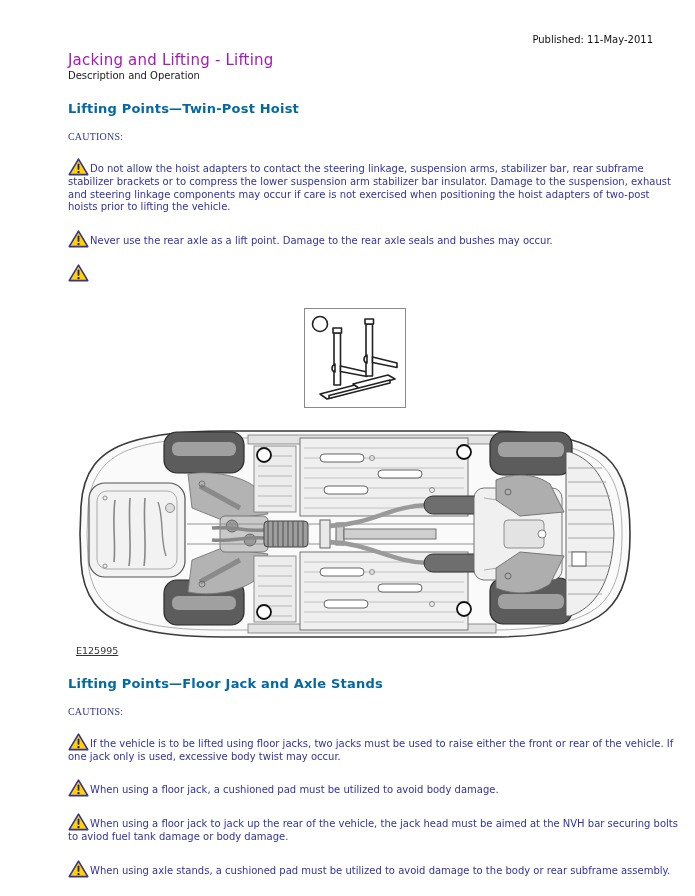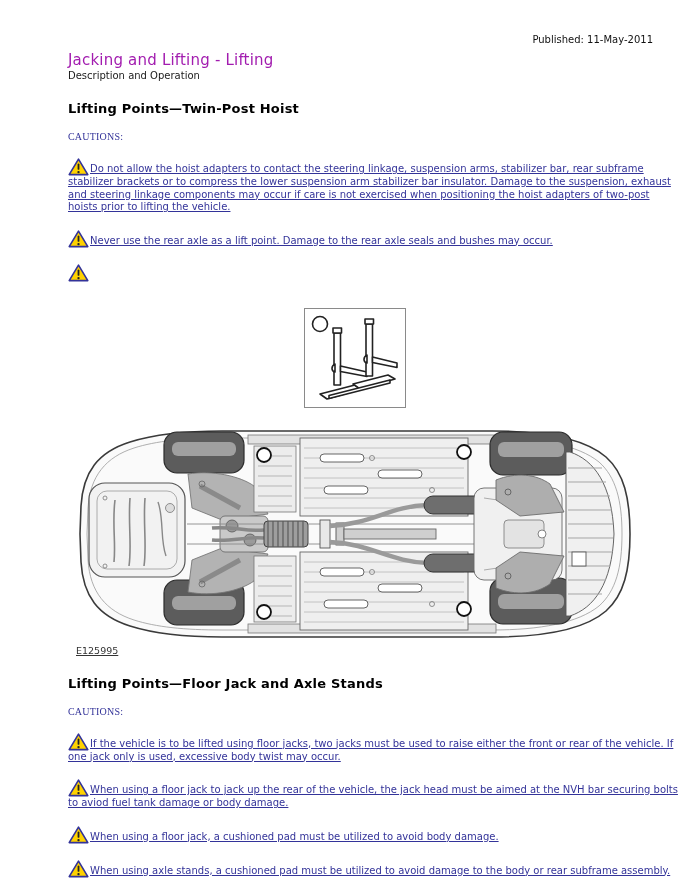--- a/index.html
+++ b/index.html
@@ -3,23 +3,23 @@
 <meta charset="utf-8">
 <style>
   html,body{margin:0;padding:0;background:#ffffff;}
   body{width:695px;height:896px;overflow:hidden;
        font-family:"DejaVu Sans","Liberation Sans",sans-serif;}
   .page{box-sizing:border-box;width:695px;height:896px;background:#fff;
         padding:34px 40px 0 68px;}
   .published{font-size:10px;color:#111;text-align:right;margin:0 2px 6px 0;}
   .doc-title{font-size:15px;font-weight:normal;color:#a21caf;margin:0;letter-spacing:.2px;}
   .doc-subtitle{font-size:10px;color:#1a1a1a;margin:1px 0 0 0;}
-  .section-heading{font-size:13px;font-weight:bold;color:#000000;margin:20px 0 0 0;letter-spacing:.2px;}
+  .section-heading{font-size:13px;font-weight:bold;color:#0369a1;margin:20px 0 0 0;letter-spacing:.2px;}
   .cautions-label{font-size:10px;color:#333399;margin:15px 0 0 0;letter-spacing:.2px;font-family:Liberation Serif, serif;}
-  .caution{font-size:10px;line-height:12.5px;color:#333399;margin:16px 0 0 0;width:611px;text-decoration:underline;}
+  .caution{font-size:10px;line-height:12.5px;color:#333399;margin:16px 0 0 0;width:611px;}
   .warn-icon{display:inline-block;width:21px;height:18px;vertical-align:-4px;margin-right:1px;}
   .hoist-figure{width:100px;height:98px;border:1px solid #8a8a8a;background:#fff;
                 margin:26px 0 0 236px;}
   .car-figure{margin:20px 0 0 4px;width:565px;height:212px;}
   .figure-code{font-size:9.5px;color:#333;margin:5px 0 0 8px;text-decoration:underline;}
   svg{display:block;}
 </style>
 </head>
 <body>
 
@@ -229,32 +229,32 @@
           <rect x="9.6" y="5.6" width="1.8" height="6.2" rx="0.9" fill="#222"></rect>
           <circle cx="10.5" cy="14.1" r="1.2" fill="#222"></circle>
         </svg></span><span>If the vehicle is to be lifted using floor jacks, two jacks must be used to raise either the front or rear of the vehicle. If one jack only is used, excessive body twist may occur.</span>
   </p>
 
   <p class="caution">
     <span class="warn-icon"><svg width="21" height="18" viewBox="0 0 21 18">
           <polygon points="10.5,1.2 19.8,16.6 1.2,16.6" fill="#ffd200" stroke="#333399" stroke-width="1.6" stroke-linejoin="round"></polygon>
           <rect x="9.6" y="5.6" width="1.8" height="6.2" rx="0.9" fill="#222"></rect>
           <circle cx="10.5" cy="14.1" r="1.2" fill="#222"></circle>
+        </svg></span><span>When using a floor jack, a cushioned pad must be utilized to avoid body damage.</span>
+  </p>
+
+  <p class="caution">
+    <span class="warn-icon"><svg width="21" height="18" viewBox="0 0 21 18">
+          <polygon points="10.5,1.2 19.8,16.6 1.2,16.6" fill="#ffd200" stroke="#333399" stroke-width="1.6" stroke-linejoin="round"></polygon>
+          <rect x="9.6" y="5.6" width="1.8" height="6.2" rx="0.9" fill="#222"></rect>
+          <circle cx="10.5" cy="14.1" r="1.2" fill="#222"></circle>
         </svg></span><span>When using a floor jack to jack up the rear of the vehicle, the jack head must be aimed at the NVH bar securing bolts to aviod fuel tank damage or body damage.</span>
   </p>
 
   <p class="caution">
     <span class="warn-icon"><svg width="21" height="18" viewBox="0 0 21 18">
           <polygon points="10.5,1.2 19.8,16.6 1.2,16.6" fill="#ffd200" stroke="#333399" stroke-width="1.6" stroke-linejoin="round"></polygon>
           <rect x="9.6" y="5.6" width="1.8" height="6.2" rx="0.9" fill="#222"></rect>
           <circle cx="10.5" cy="14.1" r="1.2" fill="#222"></circle>
-        </svg></span><span>When using a floor jack, a cushioned pad must be utilized to avoid body damage.</span>
-  </p>
-
-  <p class="caution">
-    <span class="warn-icon"><svg width="21" height="18" viewBox="0 0 21 18">
-          <polygon points="10.5,1.2 19.8,16.6 1.2,16.6" fill="#ffd200" stroke="#333399" stroke-width="1.6" stroke-linejoin="round"></polygon>
-          <rect x="9.6" y="5.6" width="1.8" height="6.2" rx="0.9" fill="#222"></rect>
-          <circle cx="10.5" cy="14.1" r="1.2" fill="#222"></circle>
         </svg></span><span>When using axle stands, a cushioned pad must be utilized to avoid damage to the body or rear subframe assembly.</span>
   </p>
 
 </div>
 
 </body></html>

